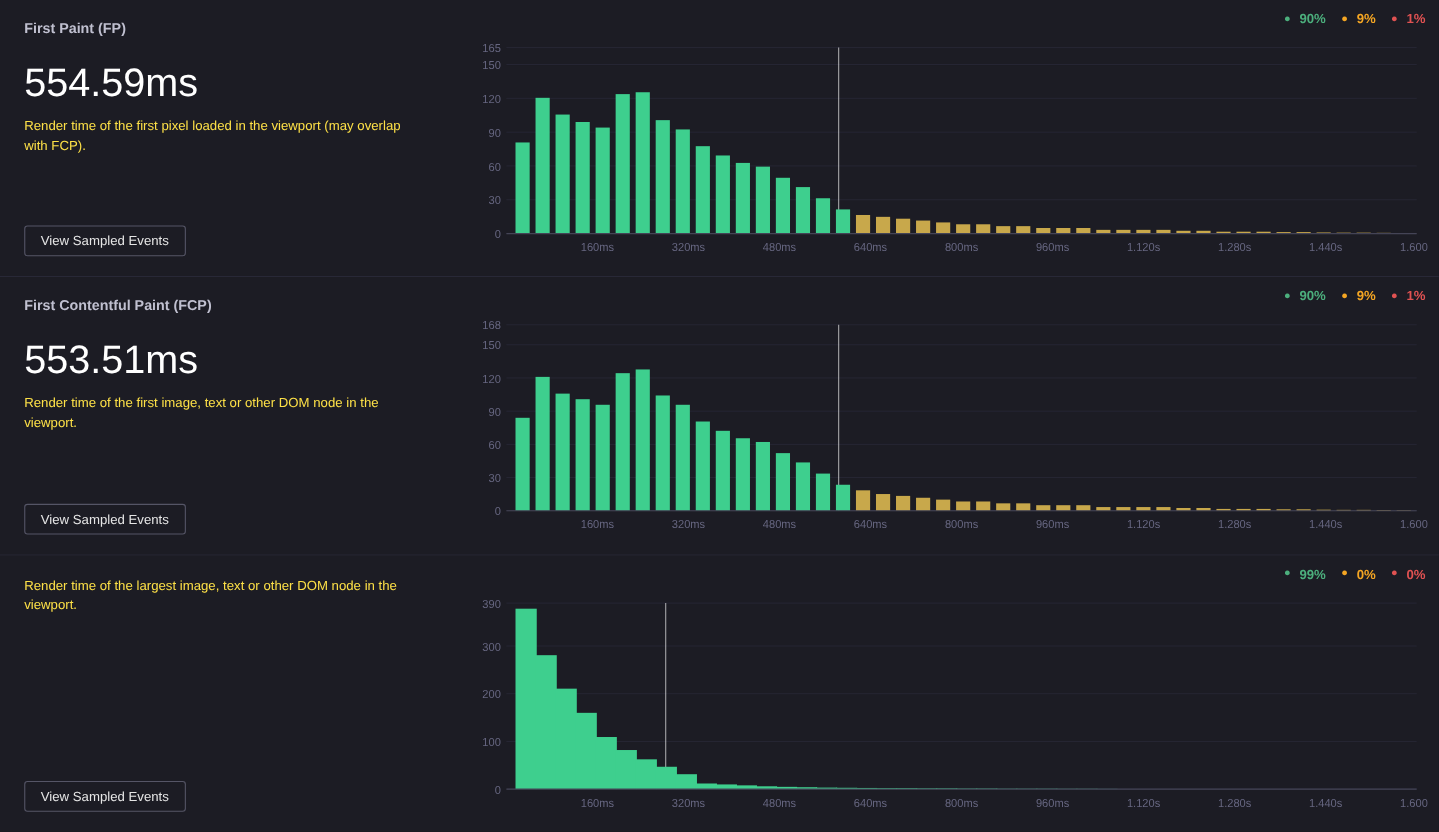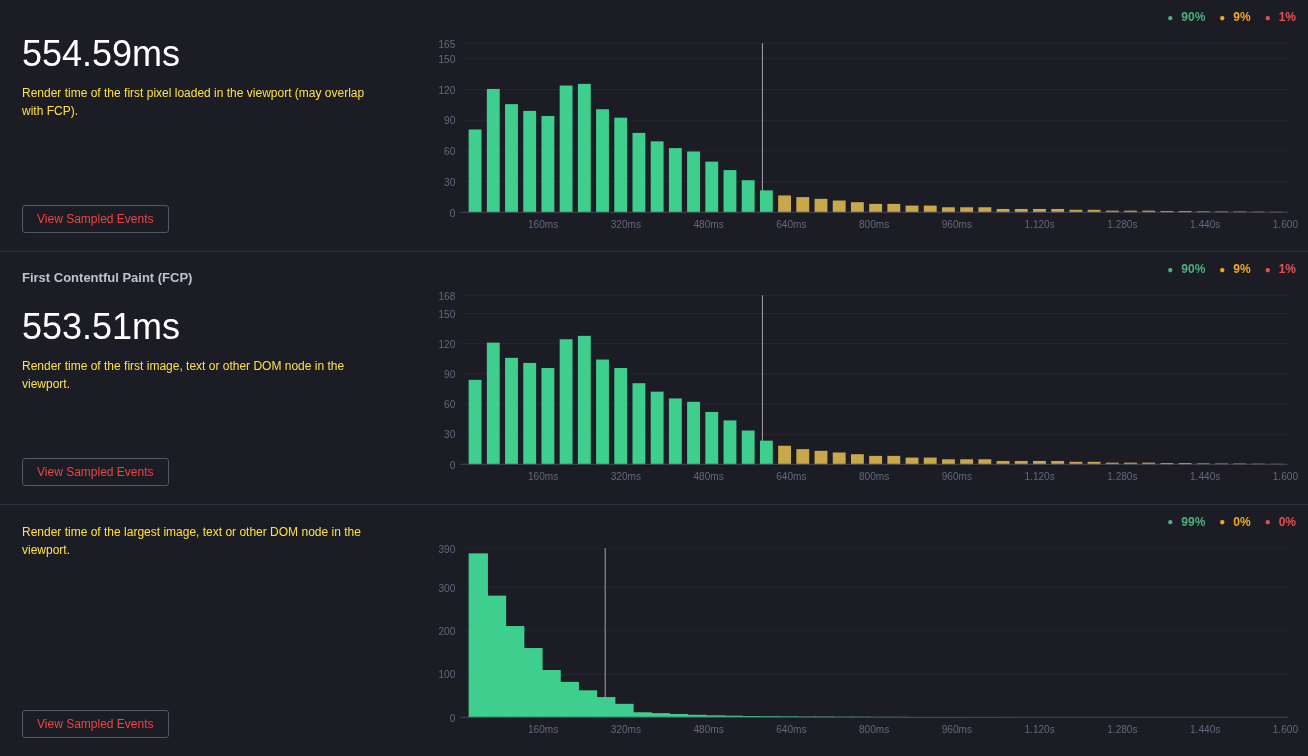--- a/index.html
+++ b/index.html
@@ -54,21 +54,21 @@
       color: #fde047;
       line-height: 1.5;
       flex: 1;
     }
     .view-btn {
       display: inline-block;
       margin-top: 14px;
       padding: 6px 14px;
       border: 1px solid #555566;
       background: transparent;
-      color: #ef4444;
+      color: #e5e5e5;
       font-size: 12px;
       border-radius: 3px;
       cursor: pointer;
       width: fit-content;
     }
     .chart-area {
       flex: 1;
       background: #1c1c24;
       position: relative;
       padding: 10px 10px 0 10px;
@@ -106,20 +106,21 @@
       height: calc(100% - 30px);
       margin-top: 28px;
     }
   </style>
 </head>
 <body>
 
 <div class="container">
 <div class="metric-row">
       <div class="metric-info">
+        <div class="metric-title">First Paint (FP)</div>
         <div class="metric-value">554.59ms</div>
         <div class="metric-desc">Render time of the first pixel loaded in the viewport (may overlap with FCP).</div>
         <button class="view-btn">View Sampled Events</button>
       </div>
       <div class="chart-area"><div class="chart-header">
           <div class="score-item">
             <span class="score-dot dot-green" style="color: rgb(76, 175, 125); font-size: 10px; border: none;">●</span>
             <span class="score-pct" style="color: rgb(76, 175, 125);">90%</span>
           </div>
           <div class="score-item">

